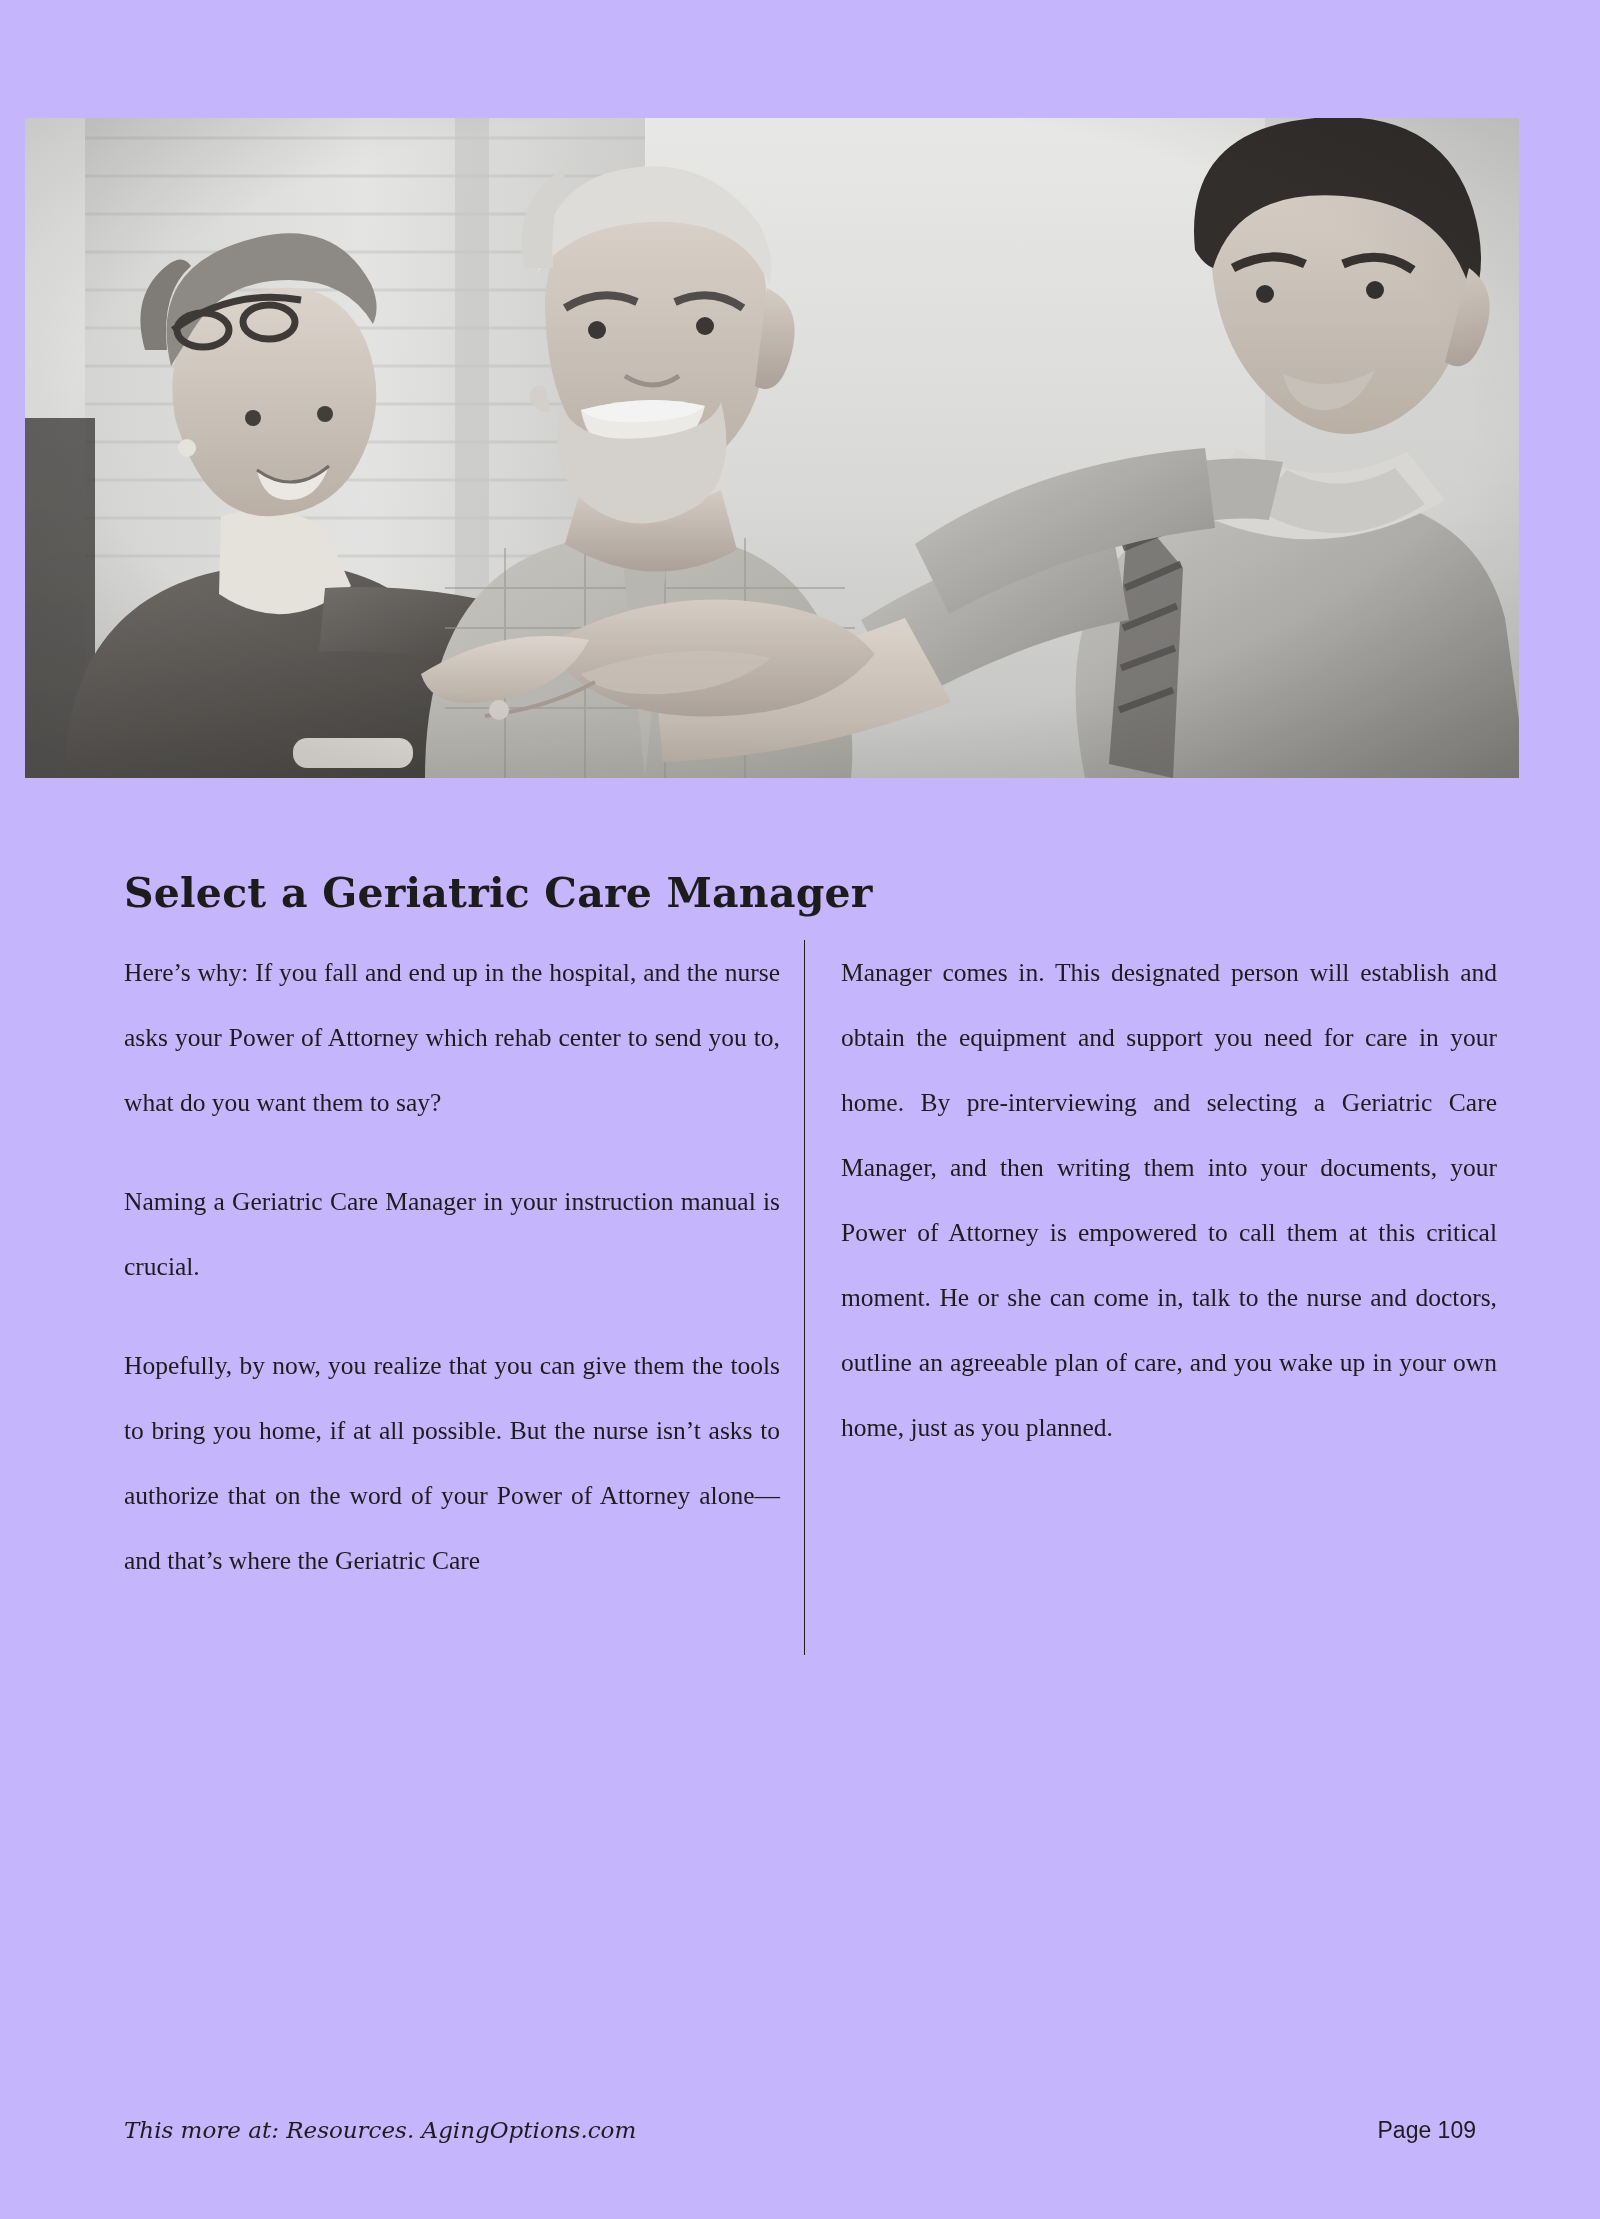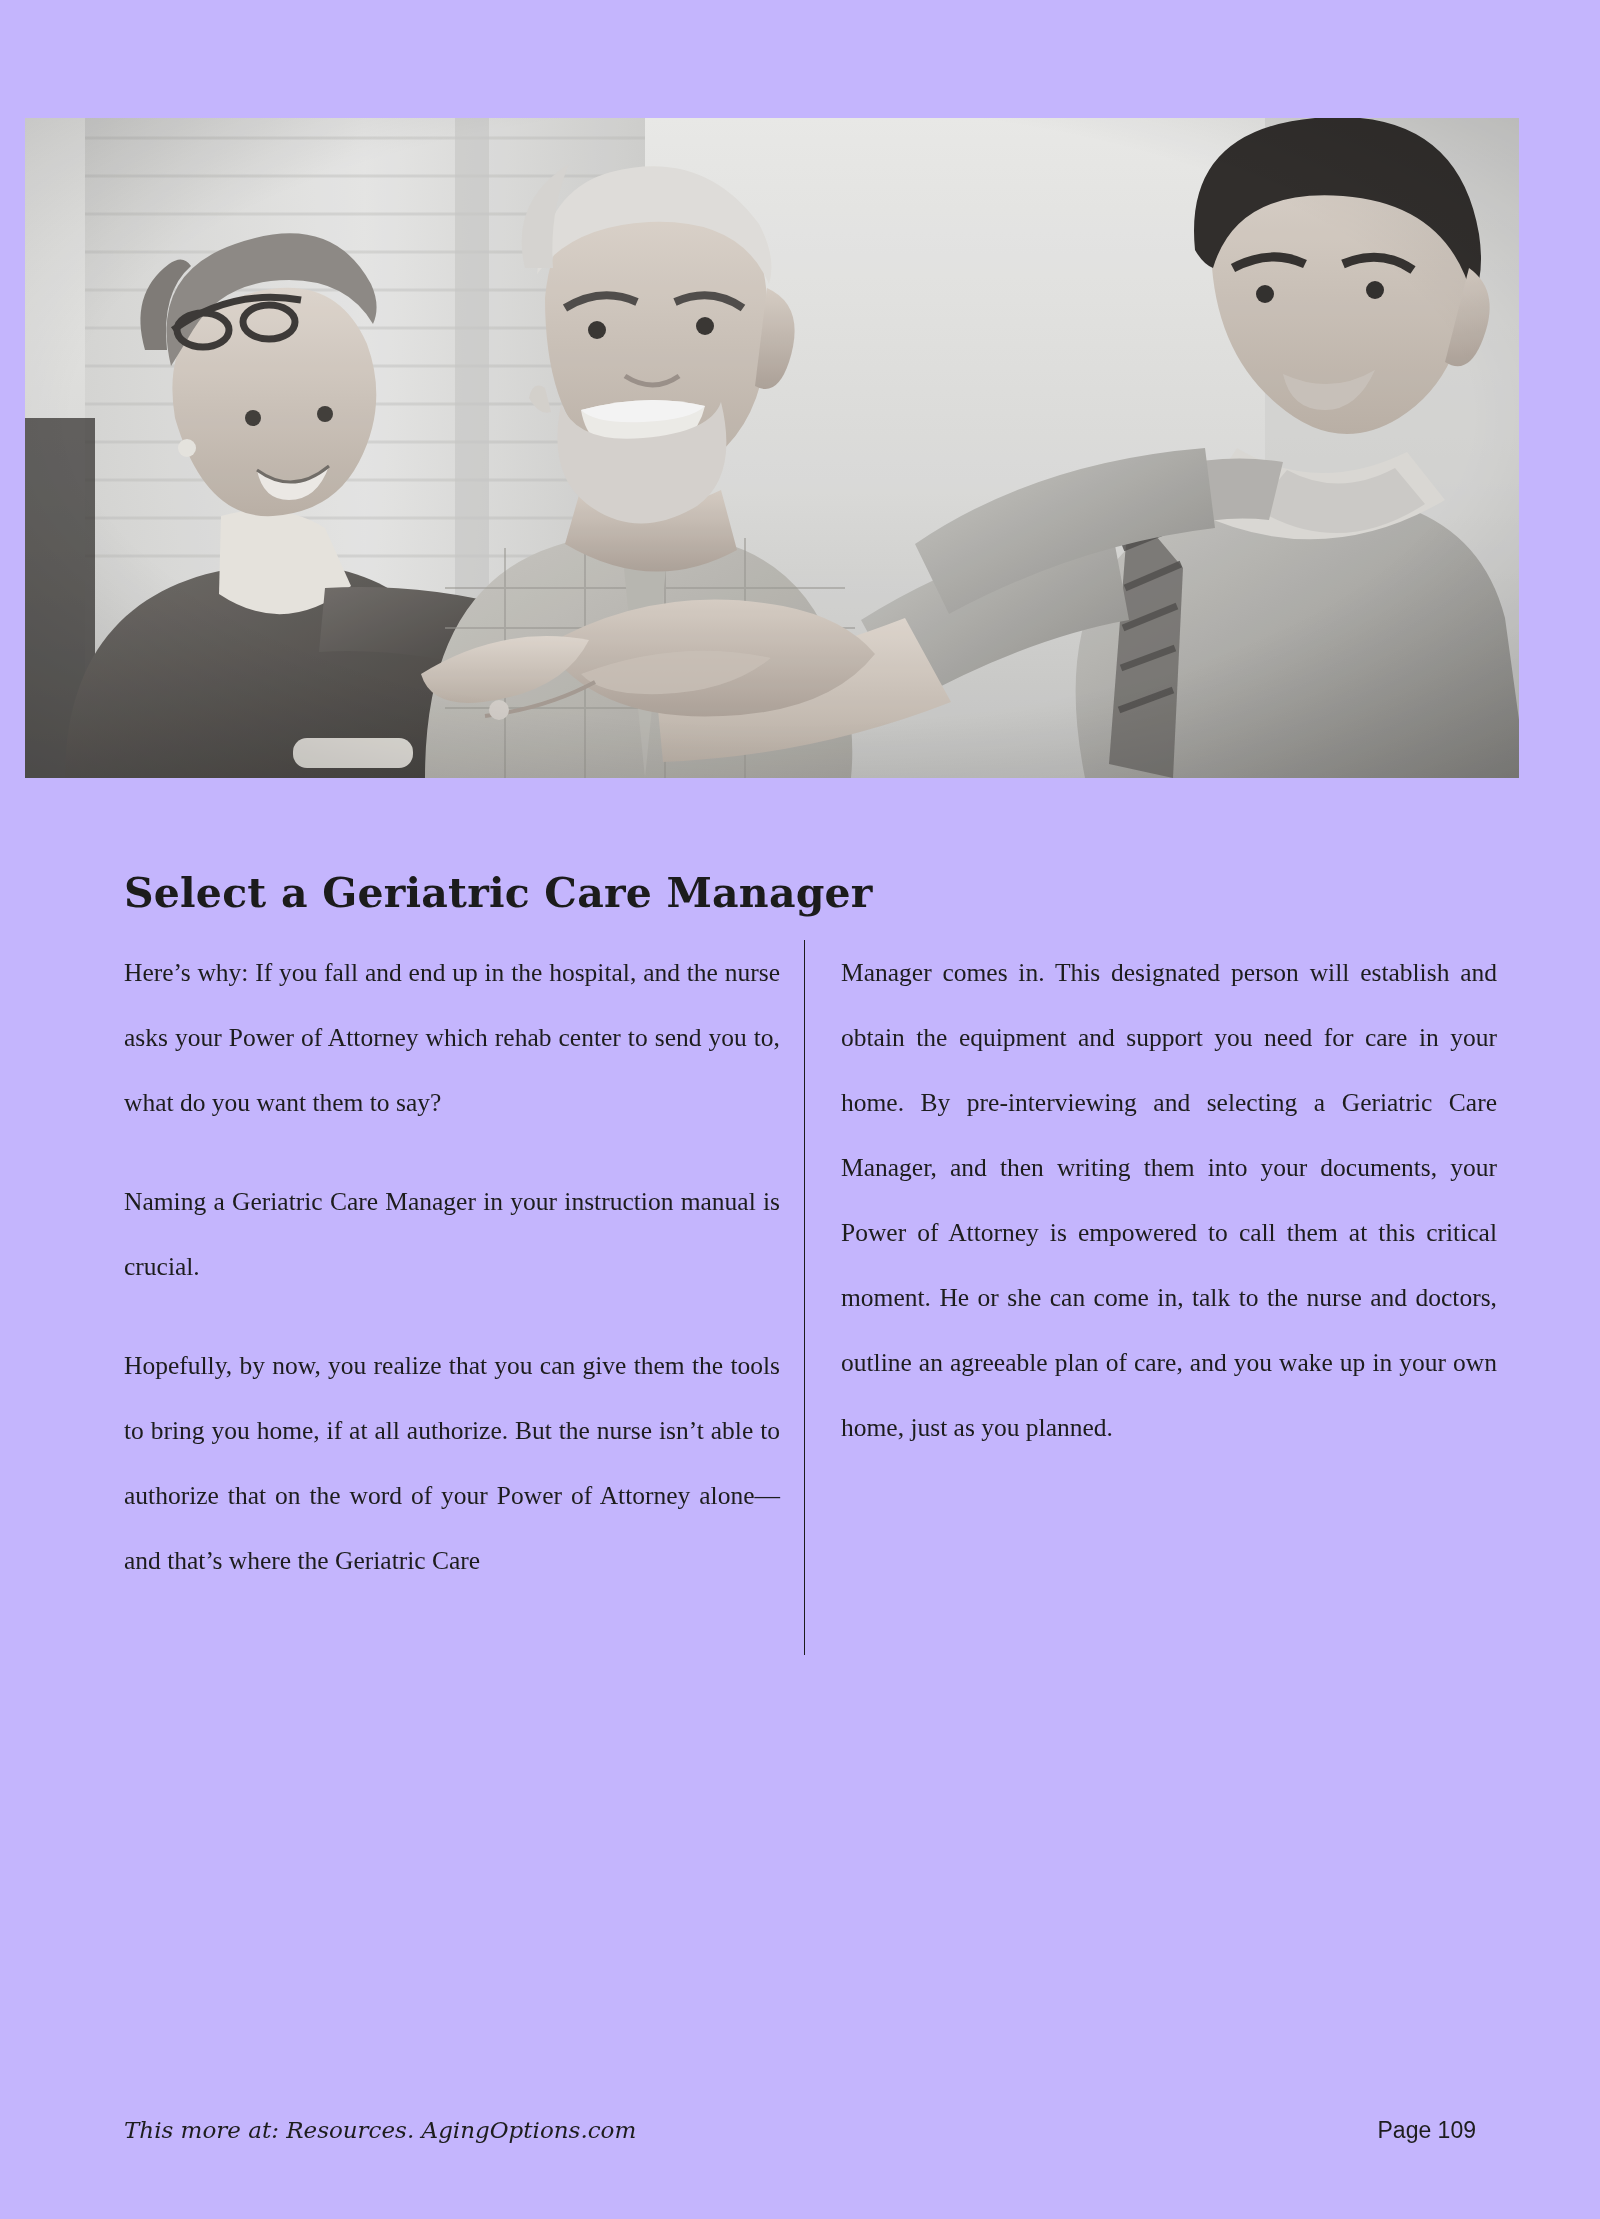--- a/index.html
+++ b/index.html
@@ -245,21 +245,21 @@
       <rect x="0" y="0" width="1494" height="660" fill="#8a8a8a" opacity="0.10"></rect>
     </svg>
   </figure>
 
   <h1 class="page-title">Select a Geriatric Care Manager</h1>
 
   <div class="columns">
     <div class="col left">
       <p>Here’s why: If you fall and end up in the hospital, and the nurse asks your Power of Attorney which rehab center to send you to, what do you want them to say?</p>
       <p>Naming a Geriatric Care Manager in your instruction manual is crucial.</p>
-      <p class="last">Hopefully, by now, you realize that you can give them the tools to bring you home, if at all authorize. But the nurse isn’t able to authorize that on the word of your Power of Attorney alone—and that’s where the Geriatric Care</p>
+      <p class="last">Hopefully, by now, you realize that you can give them the tools to bring you home, if at all possible. But the nurse isn’t asks to authorize that on the word of your Power of Attorney alone—and that’s where the Geriatric Care</p>
     </div>
     <div class="col-divider"></div>
     <div class="col right">
       <p class="last">Manager comes in. This designated person will establish and obtain the equipment and support you need for care in your home. By pre-interviewing and selecting a Geriatric Care Manager, and then writing them into your documents, your Power of Attorney is empowered to call them at this critical moment. He or she can come in, talk to the nurse and doctors, outline an agreeable plan of care, and you wake up in your own home, just as you planned.</p>
     </div>
   </div>
 
   <div class="footer-left">This more at: Resources. AgingOptions.com</div>
   <div class="footer-right">Page 109</div>
 

